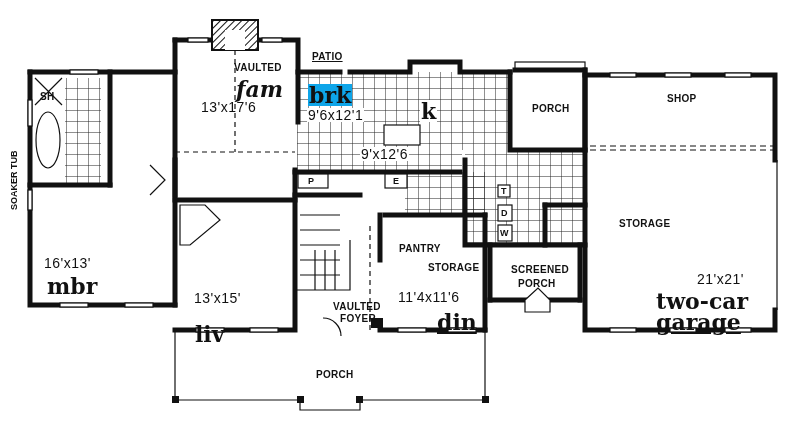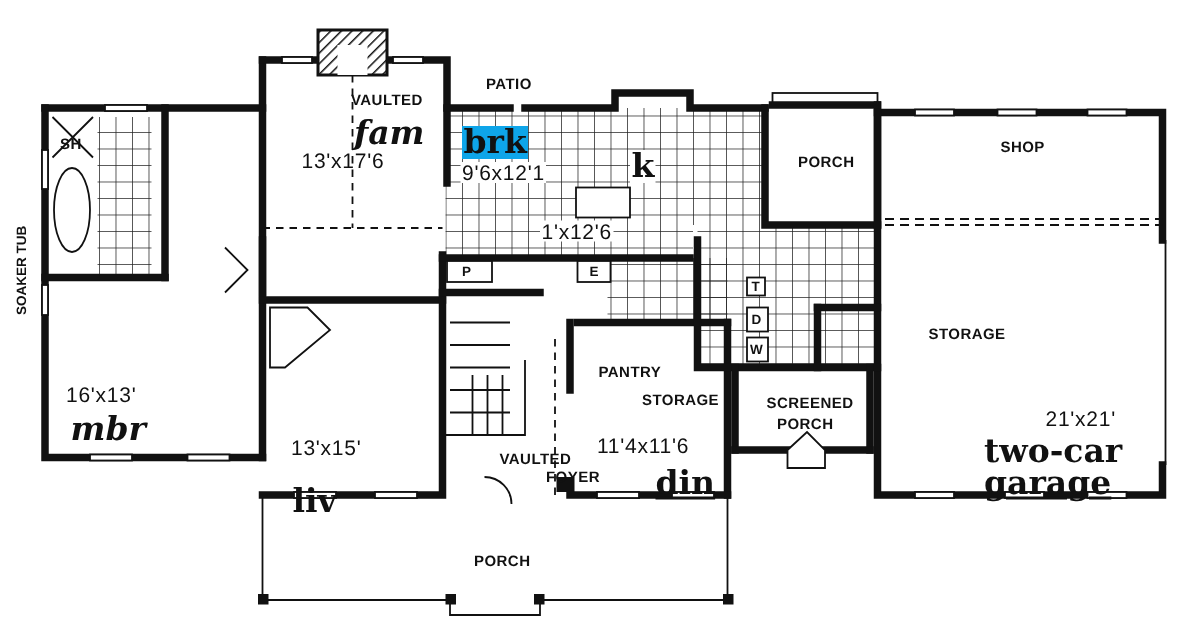--- a/index.html
+++ b/index.html
@@ -139,43 +139,43 @@
     <rect x="356" y="396" width="7" height="7"></rect>
     <rect x="482" y="396" width="7" height="7"></rect>
     <rect x="371" y="318" width="12" height="10"></rect>
   </g>
 </svg>
 
 <div class="lbl small" style="left:234px;top:63px;">VAULTED</div>
 <div class="lbl name" style="left:236px;top:78px;font-style:italic;">fam</div>
 <div class="lbl dim" style="left:201px;top:100px;">13'x17'6</div>
 
-<div class="lbl small" style="left:324px;top:52px;">PATIO</div>
+<div class="lbl small" style="left:312px;top:52px;text-decoration:underline;">PATIO</div>
 
 <div class="lbl name" style="left:308px;top:84px;background:#0ea5e9;padding:0 1px;">brk</div>
 <div class="lbl dim" style="left:307px;top:108px;background:#fff;padding:0 1px;">9'6x12'1</div>
 
 <div class="lbl name" style="left:420px;top:100px;background:#fff;padding:0 1px;">k</div>
-<div class="lbl dim" style="left:360px;top:147px;background:#fff;padding:0 1px;">1'x12'6</div>
+<div class="lbl dim" style="left:360px;top:147px;background:#fff;padding:0 1px;">9'x12'6</div>
 
 <div class="lbl small" style="left:532px;top:104px;">PORCH</div>
 <div class="lbl small" style="left:667px;top:94px;">SHOP</div>
 <div class="lbl small" style="left:619px;top:219px;">STORAGE</div>
 
 <div class="lbl small" style="left:40px;top:92px;">SH</div>
 <div class="lbl tiny vert" style="left:10px;top:210px;">SOAKER TUB</div>
 
 <div class="lbl dim" style="left:44px;top:256px;">16'x13'</div>
-<div class="lbl name" style="left:47px;top:275px;font-style:italic;">mbr</div>
+<div class="lbl name" style="left:47px;top:275px;">mbr</div>
 
 <div class="lbl dim" style="left:194px;top:291px;">13'x15'</div>
 <div class="lbl name" style="left:195px;top:310px;margin-top:13px;">liv</div>
 
 <div class="lbl small" style="left:333px;top:302px;text-align:center;">VAULTED</div>
-<div class="lbl small" style="left:340px;top:314px;margin-left:24px;">FOYER</div>
+<div class="lbl small" style="left:340px;top:314px;">FOYER</div>
 
 <div class="lbl small" style="left:399px;top:244px;">PANTRY</div>
 <div class="lbl small" style="left:428px;top:263px;">STORAGE</div>
 
 <div class="lbl dim" style="left:398px;top:290px;">11'4x11'6</div>
 <div class="lbl name" style="left:437px;top:311px;text-decoration:underline;">din</div>
 
 <div class="lbl small" style="left:511px;top:265px;">SCREENED</div>
 <div class="lbl small" style="left:518px;top:279px;">PORCH</div>
 

